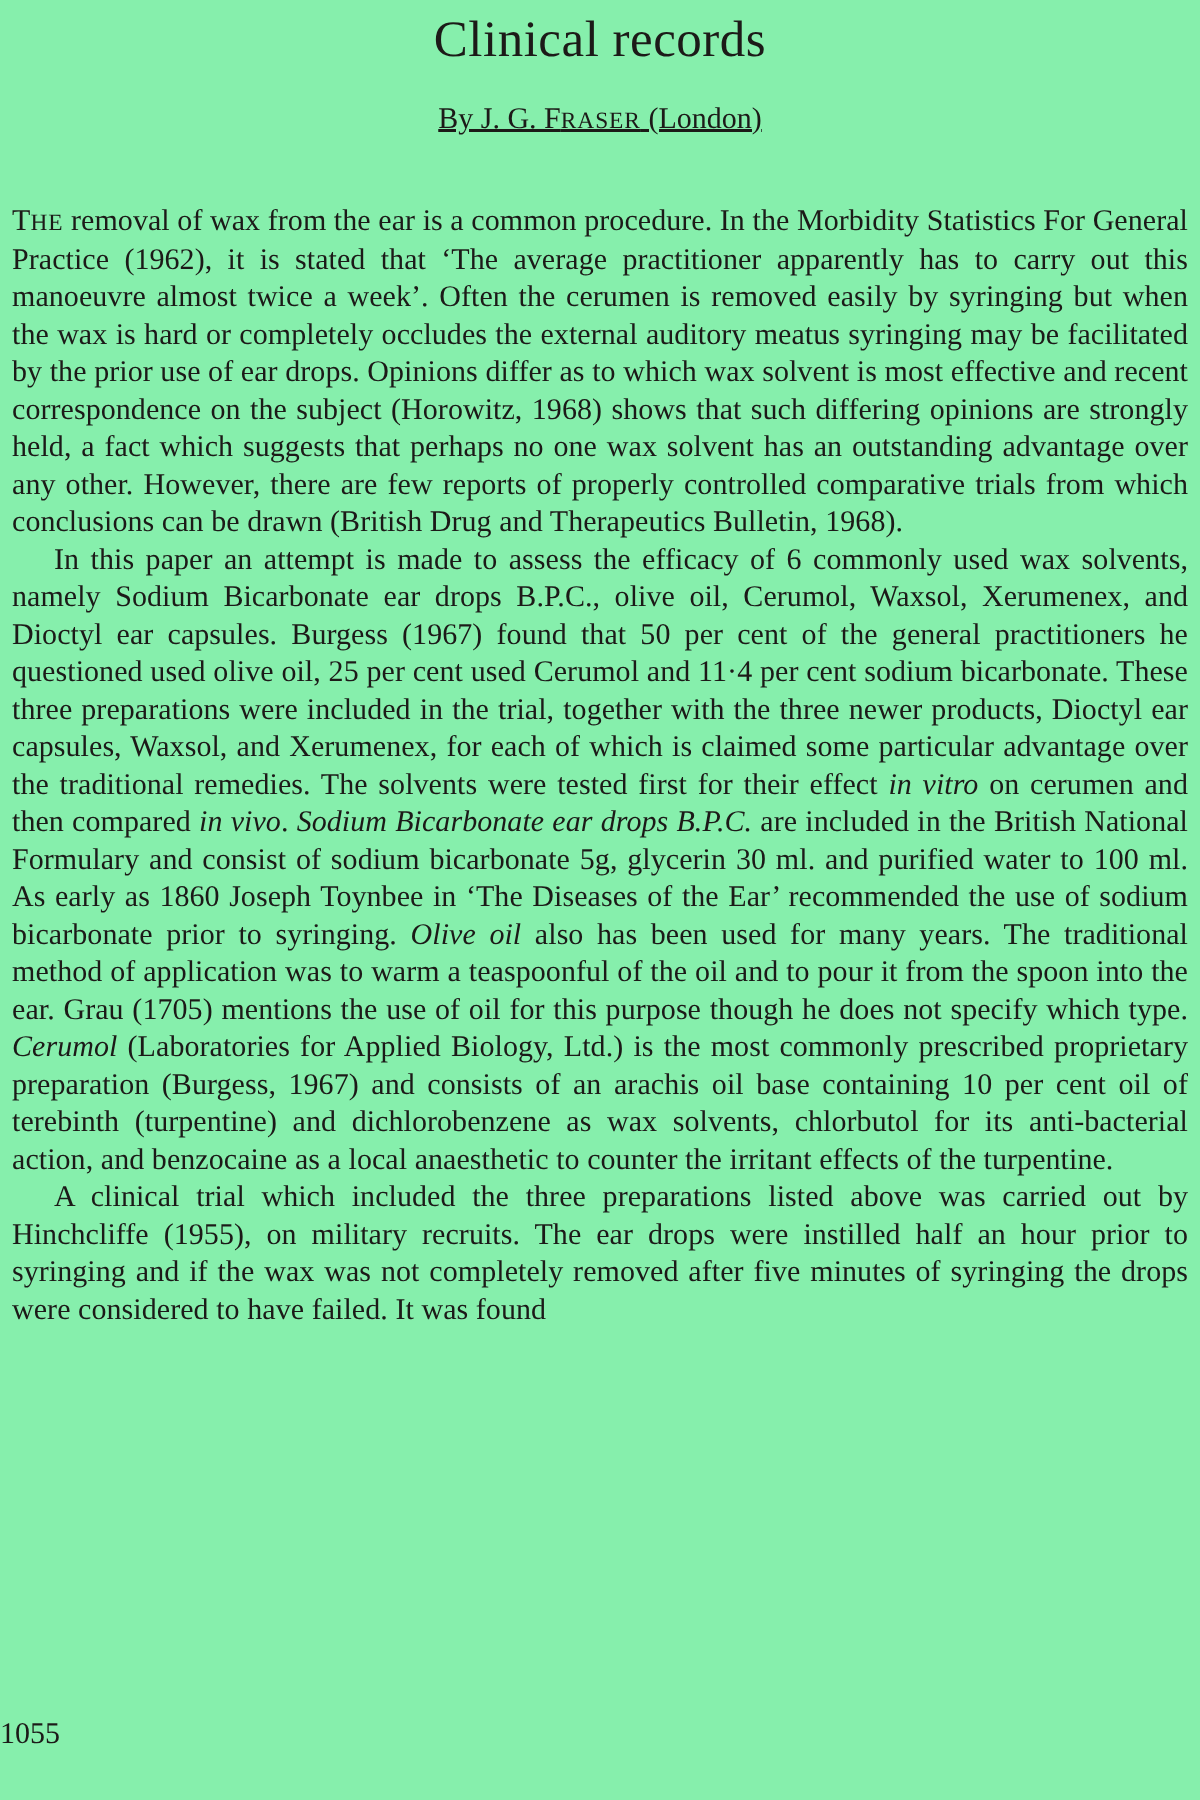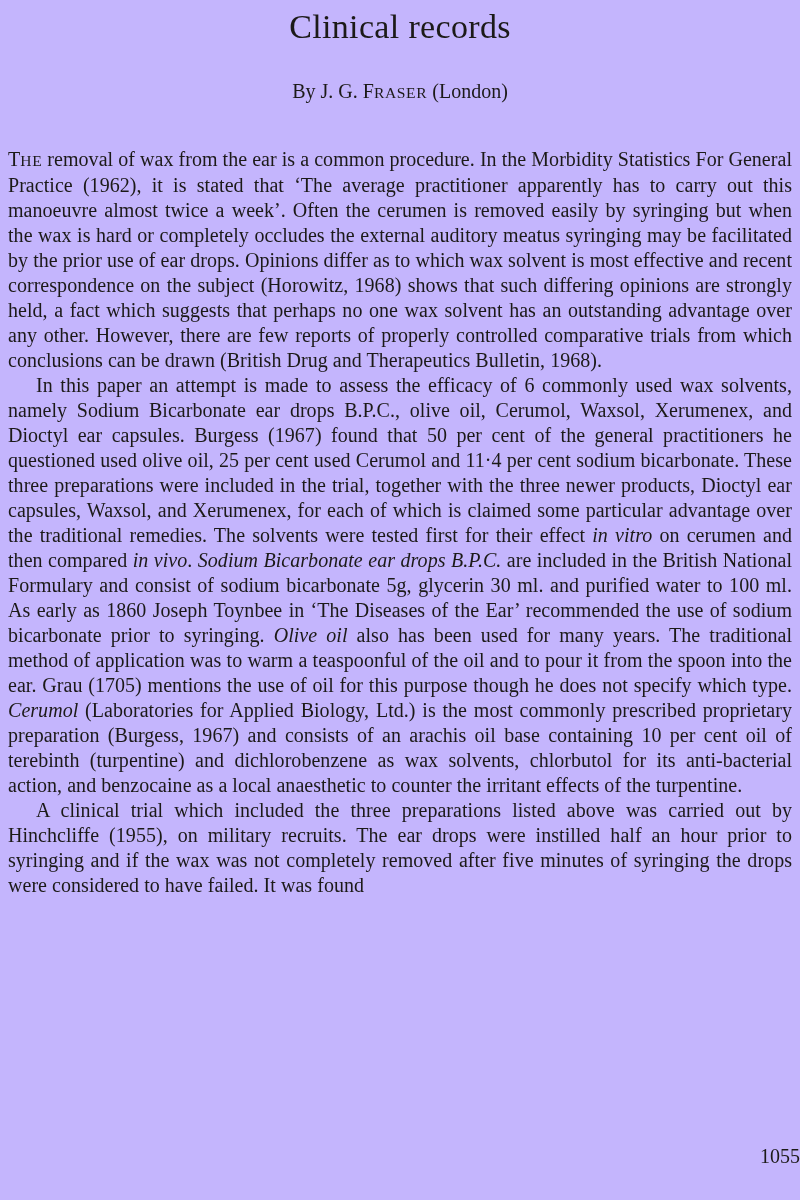--- a/index.html
+++ b/index.html
@@ -5,21 +5,21 @@
   * { margin: 0; padding: 0; box-sizing: border-box; }
   html, body { width: 800px; }
   body {
     background: #ffffff;
     font-family: "Liberation Serif", "DejaVu Serif", serif;
   }
   .page {
     position: relative;
     width: 800px;
     height: 1200px;
-    background: #c4b5fd;
+    background: #86efac;
     color: #1c1a18;
     padding: 6px 8px 0 8px;
     overflow: hidden;
   }
   .section-heading {
     text-align: center;
     font-size: 34px;
     font-weight: 400;
     letter-spacing: 0.01em;
     margin-top: 2px;
@@ -28,39 +28,40 @@
     text-align: center;
     font-size: 27px;
     font-weight: 400;
     line-height: 1.26;
     max-width: 690px;
     margin: 34px auto 0 auto;
   }
   .byline {
     text-align: center;
     font-size: 20px;
-    margin-top: 34px;
+    margin-top: 22px;
+    text-decoration: underline;
   }
   .body-text {
     margin-top: 44px;
     font-size: 20px;
     line-height: 25px;
     text-align: justify;
     letter-spacing: 0.002em;
   }
   .para { text-indent: 28px; }
   .para.no-indent { text-indent: 0; }
   .italic { font-style: italic; }
   .sc { font-size: 0.78em; letter-spacing: 0.04em; }
   .folio {
     position: absolute;
     bottom: 32px;
     left: 0;
     width: 100%;
-    text-align: right;
+    text-align: left;
     font-size: 20px;
   }
 </style>
 </head>
 <body>
 
 <div class="page">
 
   <h1 class="section-heading">Clinical records</h1>
 

